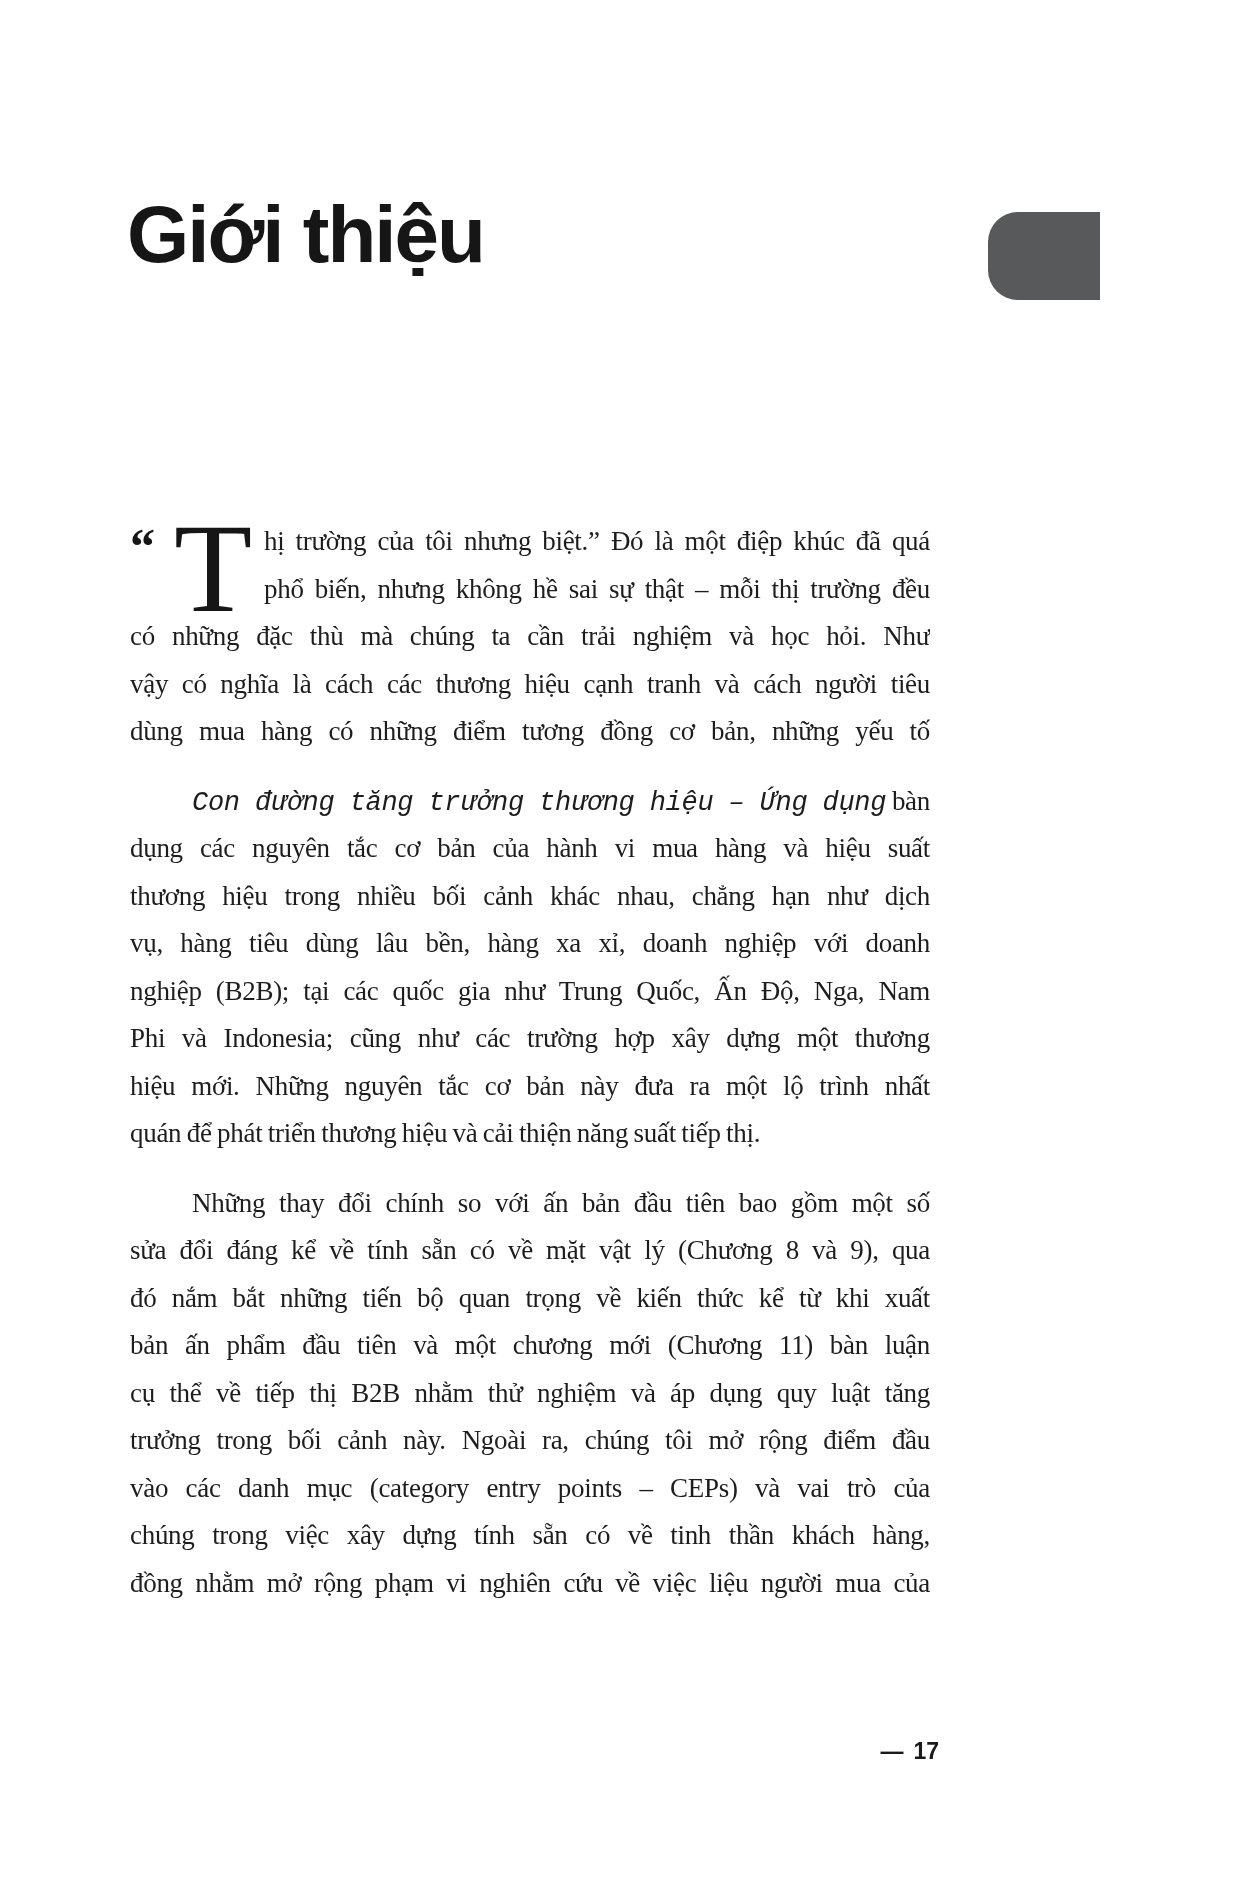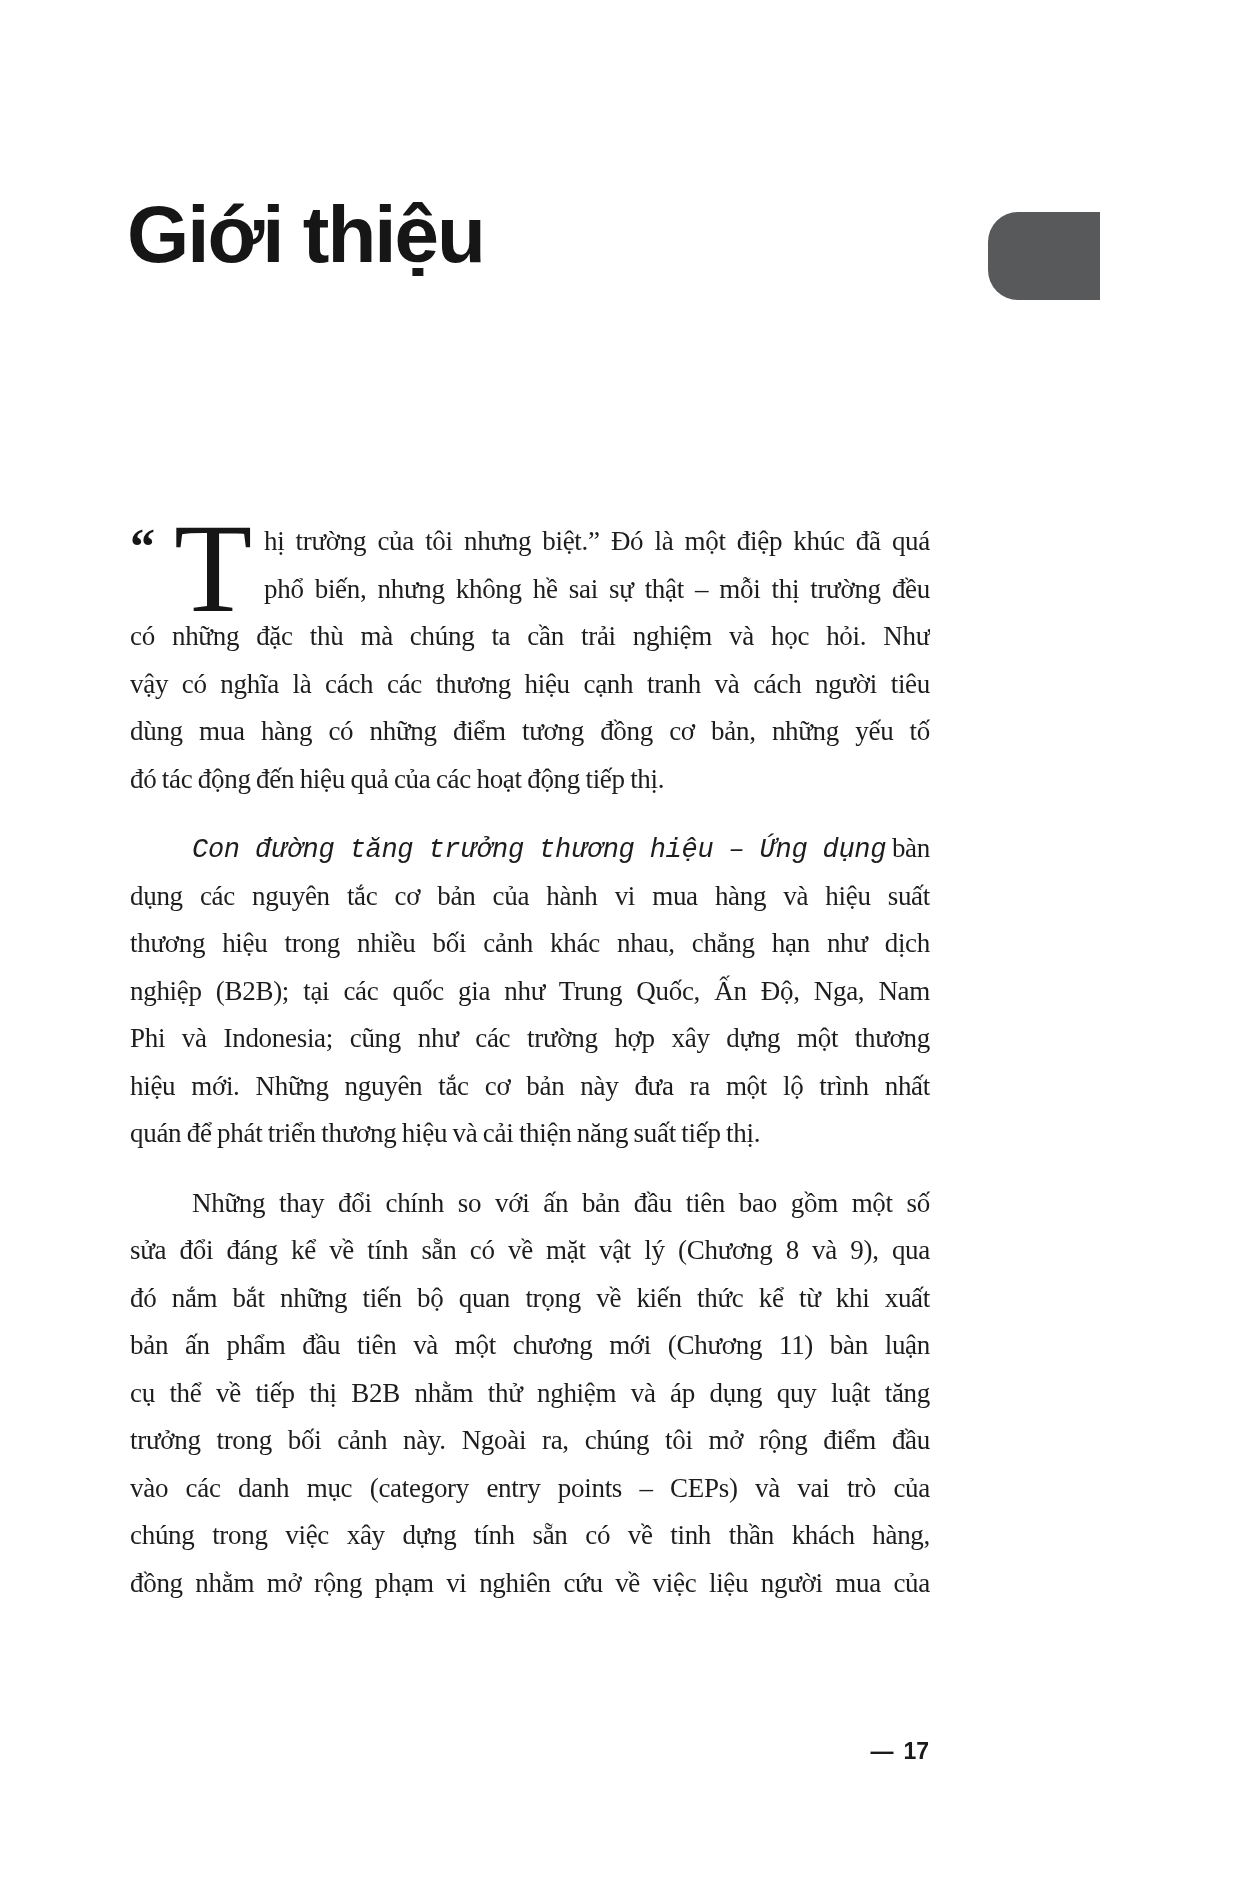--- a/index.html
+++ b/index.html
@@ -60,21 +60,21 @@
     font-size:50px; font-weight:bold; line-height:1;
     color:#161616;
   }
   .dc-letter {
     position:absolute; left:44px; top:-14px;
     font-size:128px; line-height:1;
     color:#161616;
   }
   .page-number {
     position:absolute;
-    top:1738px; right:171px;
+    top:1738px; right:161px;
     font-family:"Liberation Sans", sans-serif;
     font-weight:bold;
     font-size:23px;
     color:#1a1a1a;
     white-space:nowrap;
   }
   .page-number .dash { margin-right:10px; }
 </style>
 </head>
 <body>
@@ -89,26 +89,26 @@
       <div class="paragraph">
         <span class="dropcap-wrap">
           <span class="dc-quote">“</span>
           <span class="dc-letter">T</span>
         </span>
         <div class="line"><span>hị trường của tôi nhưng biệt.” Đó là một điệp khúc đã quá</span></div>
         <div class="line"><span>phổ biến, nhưng không hề sai sự thật – mỗi thị trường đều</span></div>
         <div class="line"><span>có những đặc thù mà chúng ta cần trải nghiệm và học hỏi. Như</span></div>
         <div class="line"><span>vậy có nghĩa là cách các thương hiệu cạnh tranh và cách người tiêu</span></div>
         <div class="line"><span>dùng mua hàng có những điểm tương đồng cơ bản, những yếu tố</span></div>
-        <div class="line paragraph-end"><span>đó tác động đến hiệu quả của các hoạt động tiếp thị.</span></div>
       </div>
       <div class="paragraph">
         <div class="line indent"><span class="italic">Con đường tăng trưởng thương hiệu – Ứng dụng</span><span> bàn về cách áp</span></div>
         <div class="line"><span>dụng các nguyên tắc cơ bản của hành vi mua hàng và hiệu suất</span></div>
         <div class="line"><span>thương hiệu trong nhiều bối cảnh khác nhau, chẳng hạn như dịch</span></div>
+        <div class="line"><span>vụ, hàng tiêu dùng lâu bền, hàng xa xỉ, doanh nghiệp với doanh</span></div>
         <div class="line"><span>nghiệp (B2B); tại các quốc gia như Trung Quốc, Ấn Độ, Nga, Nam</span></div>
         <div class="line"><span>Phi và Indonesia; cũng như các trường hợp xây dựng một thương</span></div>
         <div class="line"><span>hiệu mới. Những nguyên tắc cơ bản này đưa ra một lộ trình nhất</span></div>
         <div class="line paragraph-end"><span>quán để phát triển thương hiệu và cải thiện năng suất tiếp thị.</span></div>
       </div>
       <div class="paragraph">
         <div class="line indent"><span>Những thay đổi chính so với ấn bản đầu tiên bao gồm một số</span></div>
         <div class="line"><span>sửa đổi đáng kể về tính sẵn có về mặt vật lý (Chương 8 và 9), qua</span></div>
         <div class="line"><span>đó nắm bắt những tiến bộ quan trọng về kiến thức kể từ khi xuất</span></div>
         <div class="line"><span>bản ấn phẩm đầu tiên và một chương mới (Chương 11) bàn luận</span></div>

